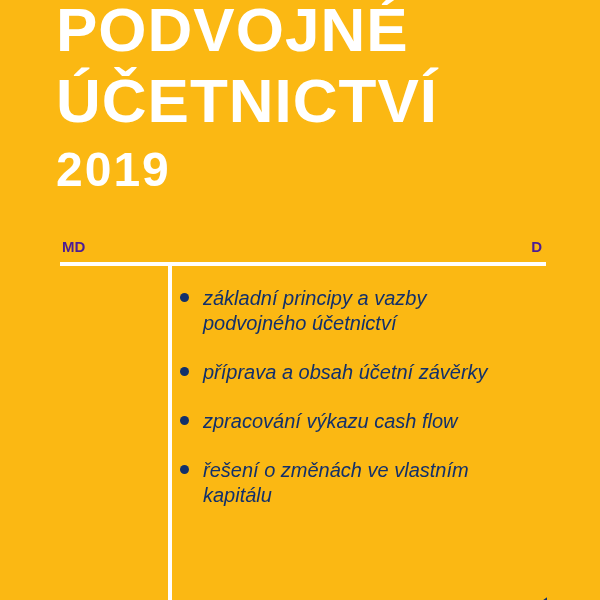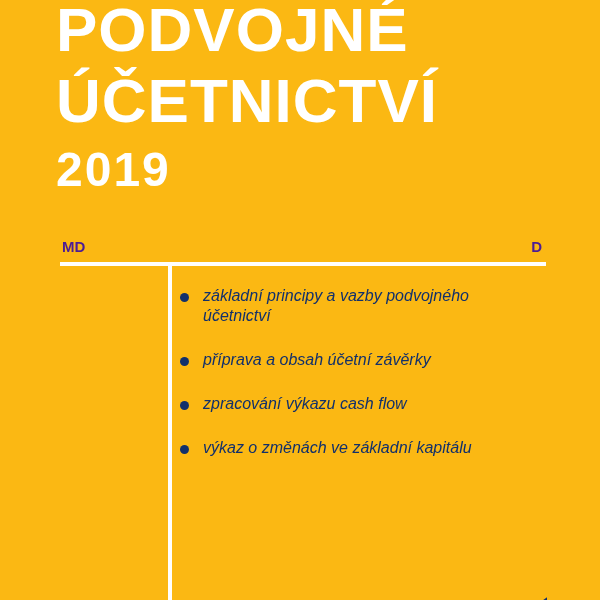--- a/index.html
+++ b/index.html
@@ -108,21 +108,21 @@
     flex: 0 0 auto;
     width: 9px;
     height: 9px;
     border-radius: 50%;
     background: #12306B;
     margin-top: 7px;
     margin-right: 14px;
   }
   .bullet-text {
     color: #12306B;
-    font-size: 16px;
+    font-size: 20px;
     font-style: italic;
     line-height: 1.25;
     max-width: 330px;
   }
 
   
   .ribbon {
     position: absolute;
     right: -78px;
     bottom: -6px;
@@ -165,21 +165,21 @@
     <div class="bullet-item">
       <span class="bullet-dot"></span>
       <span class="bullet-text">příprava a obsah účetní závěrky</span>
     </div>
     <div class="bullet-item">
       <span class="bullet-dot"></span>
       <span class="bullet-text">zpracování výkazu cash flow</span>
     </div>
     <div class="bullet-item">
       <span class="bullet-dot"></span>
-      <span class="bullet-text">výkaz o změnách ve základní kapitálu</span>
+      <span class="bullet-text">řešení o změnách ve vlastním kapitálu</span>
     </div>
   </div>
 
   <div class="ribbon">
     
   </div>
 
 </div>
 
 </body></html>

